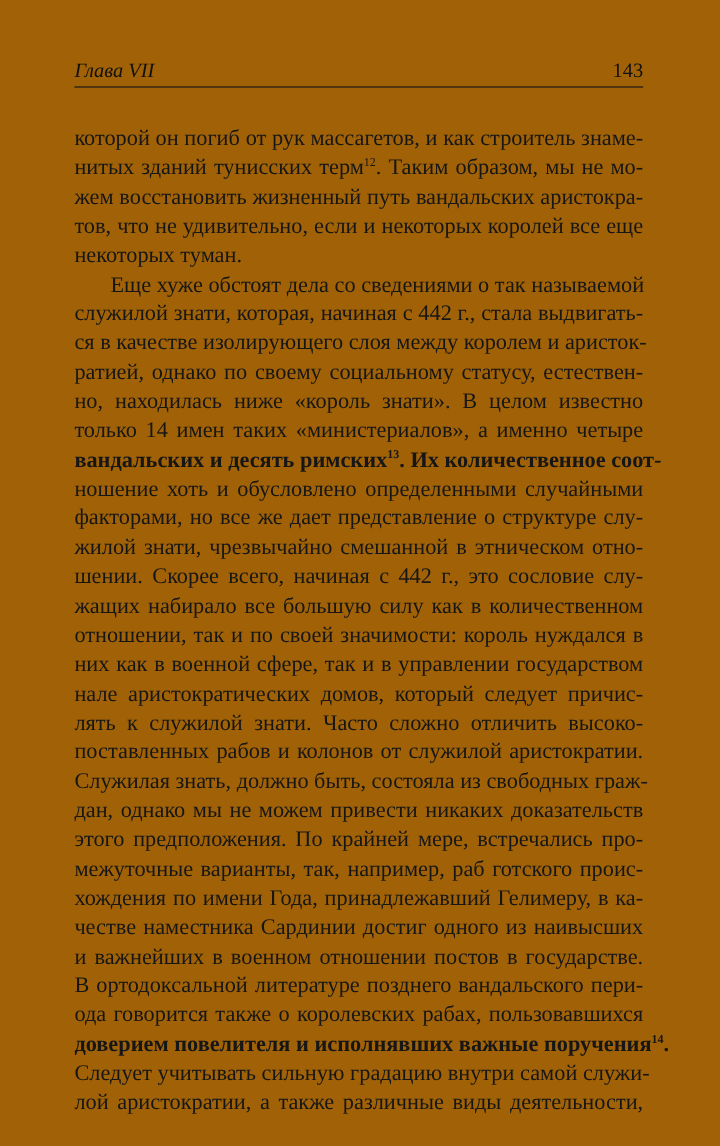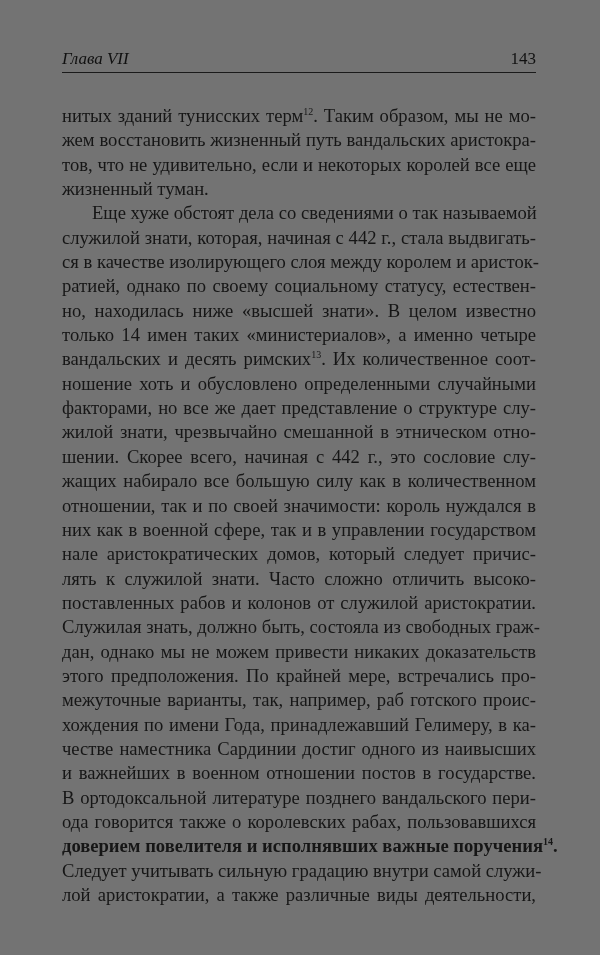--- a/index.html
+++ b/index.html
@@ -12,21 +12,21 @@
       height: 955px;
       position: relative;
       overflow: hidden;
       color: #141414;
     }
     .page {
       position: absolute;
       left: 0; top: 0;
       width: 600px;
       height: 955px;
-      background: #737373;
+      background: #a16207;
     }
     .running-head {
       position: absolute;
       left: 62px;
       top: 46px;
       width: 474px;
       height: 26px;
       border-bottom: 1.5px solid #1a1a1a;
     }
     .chapter-label {
@@ -78,31 +78,32 @@
 </head>
 <body>
 
 <div class="page">
   <div class="running-head">
     <span class="chapter-label">Глава VII</span>
     <span class="page-number">143</span>
   </div>
 
   <div class="body-text" id="body-text">
+      <div class="line"><span>которой он погиб от рук массагетов, и как строитель знаме-</span></div>
       <div class="line" style="text-align: justify;"><span>нитых зданий тунисских терм</span><sup>12</sup><span>. Таким образом, мы не мо-</span></div>
       <div class="line"><span>жем восстановить жизненный путь вандальских аристокра-</span></div>
       <div class="line"><span>тов, что не удивительно, если и некоторых королей все еще</span></div>
-      <div class="line last"><span>жизненный туман.</span></div>
+      <div class="line last"><span>некоторых туман.</span></div>
       <div class="line indent"><span>Еще хуже обстоят дела со сведениями о так называемой</span></div>
       <div class="line"><span>служилой знати, которая, начиная с 442 г., стала выдвигать-</span></div>
       <div class="line"><span>ся в качестве изолирующего слоя между королем и аристок-</span></div>
       <div class="line"><span>ратией, однако по своему социальному статусу, естествен-</span></div>
-      <div class="line"><span>но, находилась ниже «высшей знати». В целом известно</span></div>
+      <div class="line"><span>но, находилась ниже «король знати». В целом известно</span></div>
       <div class="line"><span>только 14 имен таких «министериалов», а именно четыре</span></div>
-      <div class="line" style="text-align: justify;"><span>вандальских и десять римских</span><sup>13</sup><span>. Их количественное соот-</span></div>
+      <div class="line" style="text-align: justify; font-weight: bold;"><span>вандальских и десять римских</span><sup>13</sup><span>. Их количественное соот-</span></div>
       <div class="line"><span>ношение хоть и обусловлено определенными случайными</span></div>
       <div class="line"><span>факторами, но все же дает представление о структуре слу-</span></div>
       <div class="line"><span>жилой знати, чрезвычайно смешанной в этническом отно-</span></div>
       <div class="line"><span>шении. Скорее всего, начиная с 442 г., это сословие слу-</span></div>
       <div class="line"><span>жащих набирало все большую силу как в количественном</span></div>
       <div class="line"><span>отношении, так и по своей значимости: король нуждался в</span></div>
       <div class="line"><span>них как в военной сфере, так и в управлении государством</span></div>
       <div class="line"><span>нале аристократических домов, который следует причис-</span></div>
       <div class="line"><span>лять к служилой знати. Часто сложно отличить высоко-</span></div>
       <div class="line"><span>поставленных рабов и колонов от служилой аристократии.</span></div>

